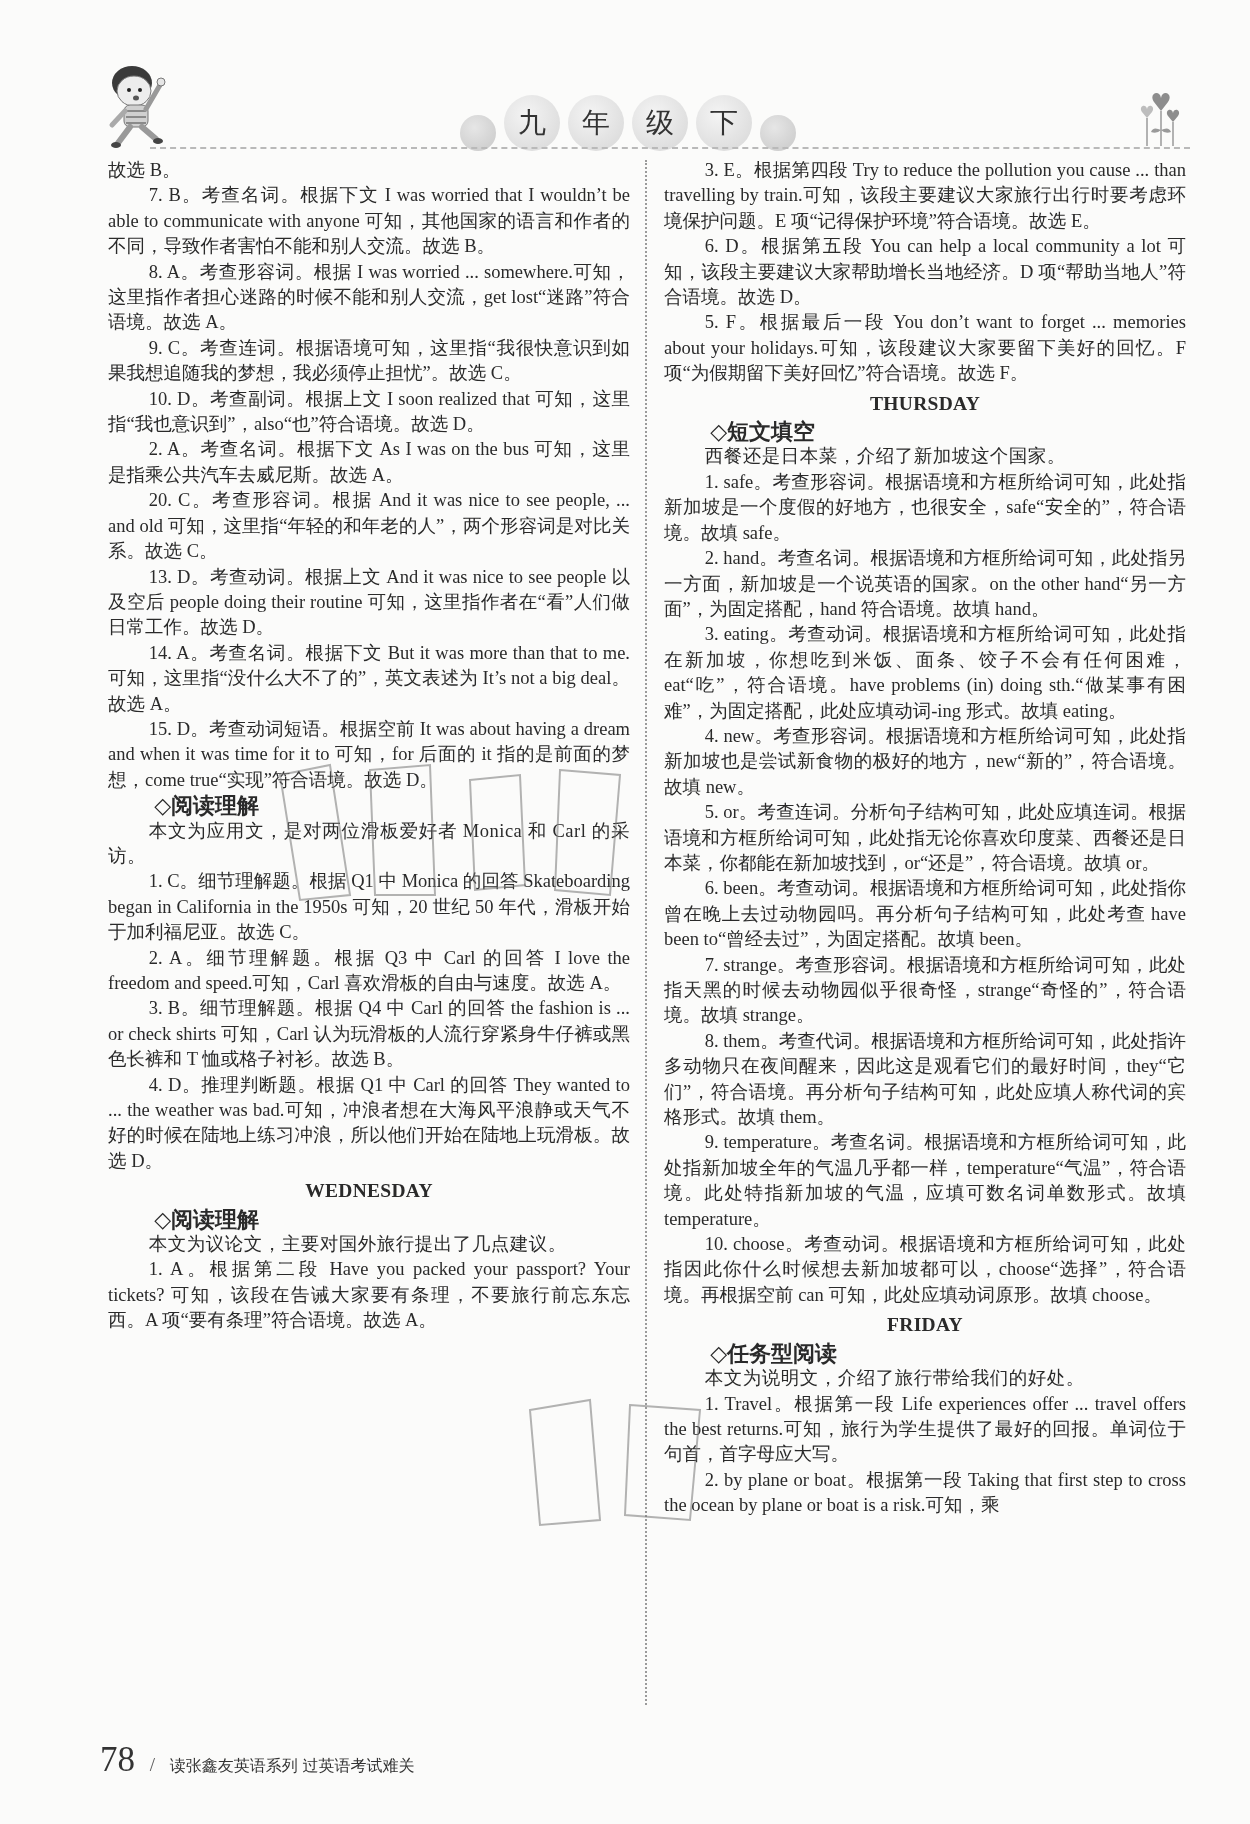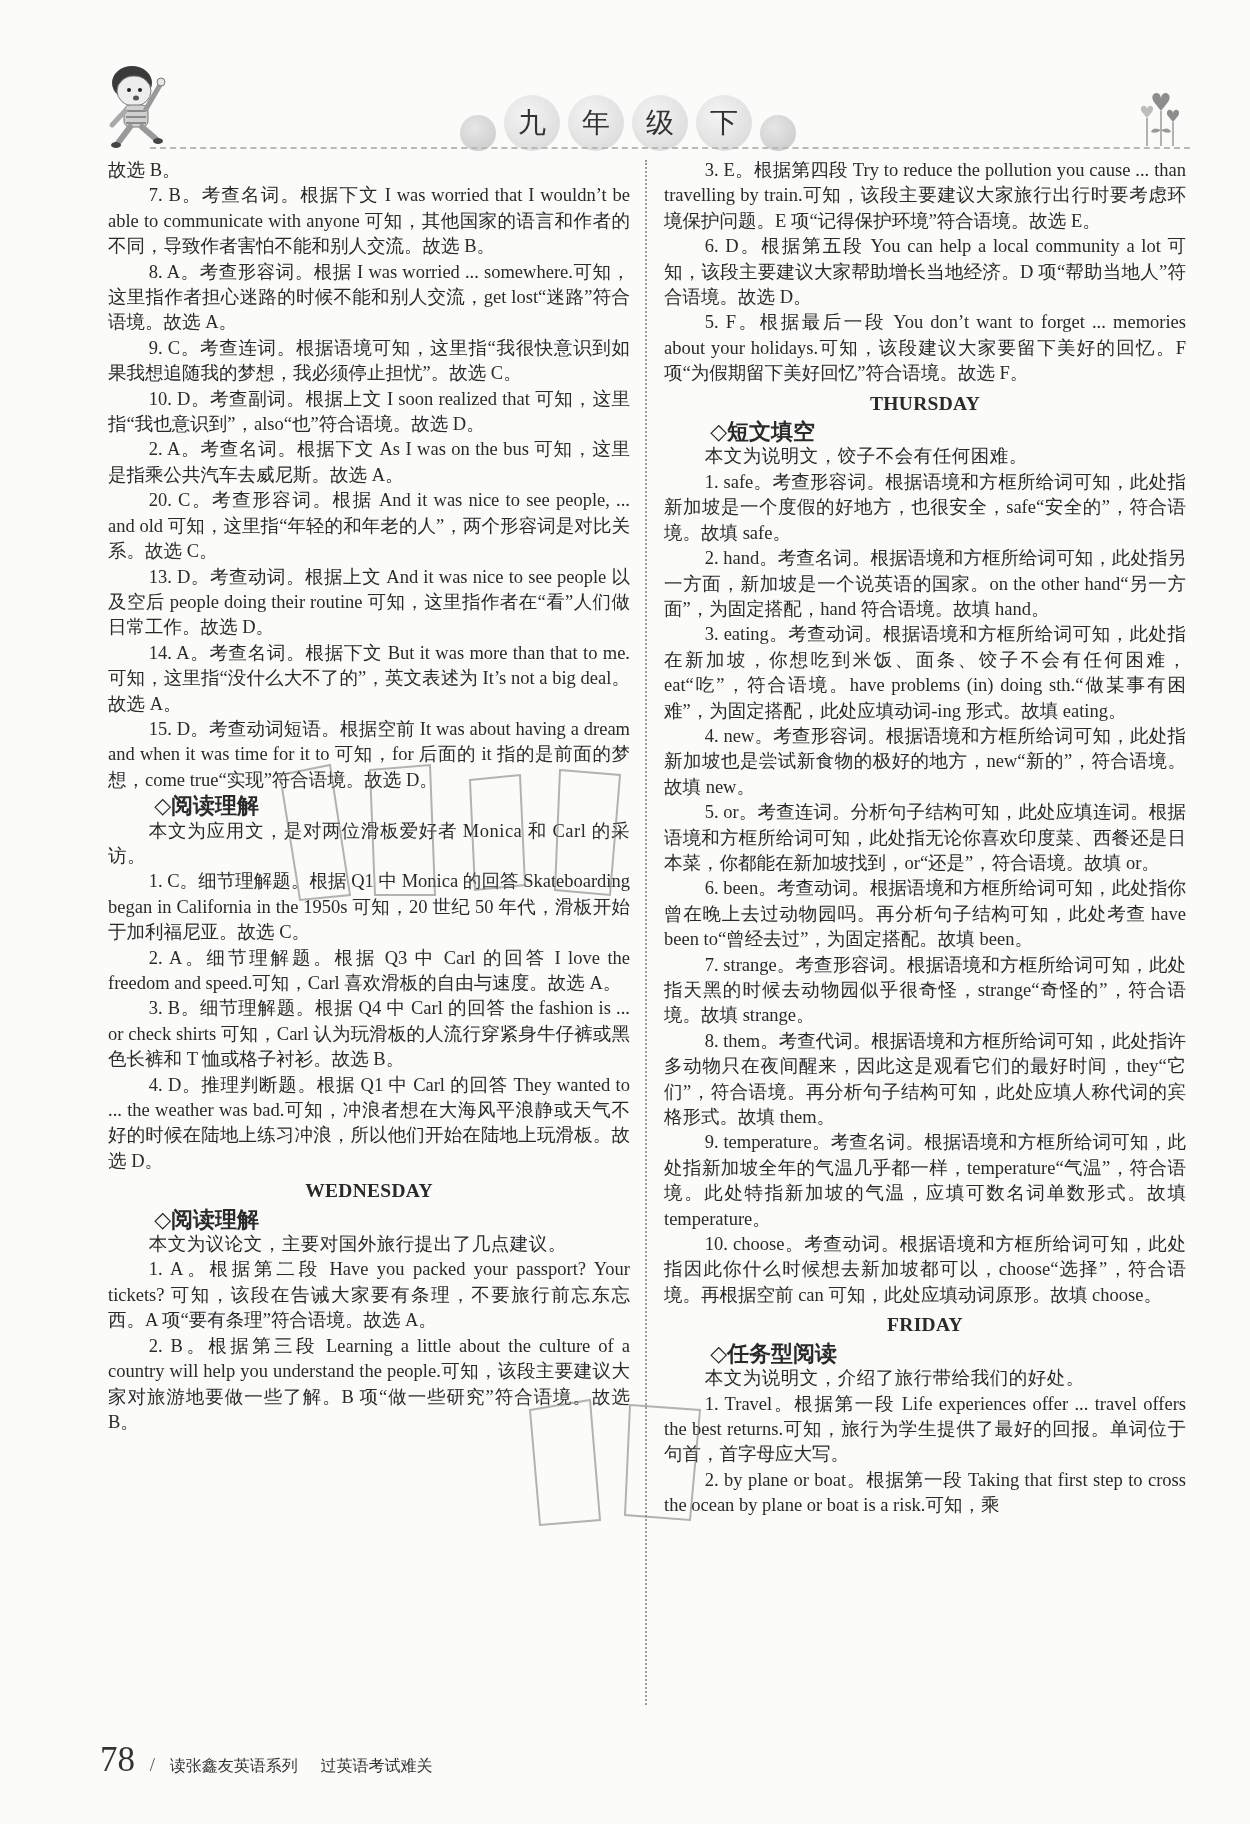--- a/index.html
+++ b/index.html
@@ -26,21 +26,21 @@
   .item { text-indent: 2.2em; }
   .cont { text-indent: 0; }
   .day { text-align: center; font-weight: bold; font-size: 19.5px; margin: 4px 0 3px; letter-spacing: 0.3px; }
   .section { font-family: "DejaVu Sans", sans-serif; font-weight: bold; font-size: 22px; padding-left: 2.1em; }
   .intro { text-indent: 2.2em; letter-spacing: 0.5px; }
   
   .footer { position: absolute; left: 100px; top: 1740px; font-size: 19px; color: #333; }
   .footer .num { font-size: 35px; font-family: "Liberation Serif", serif; }
   .footer .slash { margin: 0 10px; color: #555; }
   .footer .series { font-family: "DejaVu Sans", sans-serif; font-size: 16px; }
-  .footer .tag { font-family: Liberation Sans, sans-serif; font-size: 16px; margin-left: 18px; }
+  .footer .tag { font-family: Liberation Sans, sans-serif; font-size: 16px; }
   
   .wm { position: absolute; pointer-events: none; opacity: 0.55; }
 </style>
 </head>
 <body>
 
 <div class="page">
 
   <div class="header">
     <svg class="kid" viewBox="0 0 80 95">
@@ -94,30 +94,29 @@
       <p class="section">◇阅读理解</p>
       <p class="intro">本文为应用文，是对两位滑板爱好者 Monica 和 Carl 的采访。</p>
       <p class="item">1. C。细节理解题。根据 Q1 中 Monica 的回答 Skateboarding began in California in the 1950s 可知，20 世纪 50 年代，滑板开始于加利福尼亚。故选 C。</p>
       <p class="item">2. A。细节理解题。根据 Q3 中 Carl 的回答 I love the freedom and speed.可知，Carl 喜欢滑板的自由与速度。故选 A。</p>
       <p class="item">3. B。细节理解题。根据 Q4 中 Carl 的回答 the fashion is ... or check shirts 可知，Carl 认为玩滑板的人流行穿紧身牛仔裤或黑色长裤和 T 恤或格子衬衫。故选 B。</p>
       <p class="item">4. D。推理判断题。根据 Q1 中 Carl 的回答 They wanted to ... the weather was bad.可知，冲浪者想在大海风平浪静或天气不好的时候在陆地上练习冲浪，所以他们开始在陆地上玩滑板。故选 D。</p>
       <p class="day">WEDNESDAY</p>
       <p class="section">◇阅读理解</p>
       <p class="intro">本文为议论文，主要对国外旅行提出了几点建议。</p>
       <p class="item">1. A。根据第二段 Have you packed your passport? Your tickets? 可知，该段在告诫大家要有条理，不要旅行前忘东忘西。A 项“要有条理”符合语境。故选 A。</p>
-      <p class="item">2. B。根据第三段 Learning a little about the culture of a country will help you understand the people.可知，该段主要建议大家对旅游地要做一些了解。B 项“做一些研究”符合语境。故选 B。</p>
     </div>
   <div class="divider"></div>
   <div class="col right" id="right-col">
       <p class="item">3. E。根据第四段 Try to reduce the pollution you cause ... than travelling by train.可知，该段主要建议大家旅行出行时要考虑环境保护问题。E 项“记得保护环境”符合语境。故选 E。</p>
       <p class="item">6. D。根据第五段 You can help a local community a lot 可知，该段主要建议大家帮助增长当地经济。D 项“帮助当地人”符合语境。故选 D。</p>
       <p class="item">5. F。根据最后一段 You don’t want to forget ... memories about your holidays.可知，该段建议大家要留下美好的回忆。F 项“为假期留下美好回忆”符合语境。故选 F。</p>
       <p class="day">THURSDAY</p>
       <p class="section">◇短文填空</p>
-      <p class="intro">本文为说明文，饺子不会有任何困难。</p>
+      <p class="intro">西餐还是日本菜，介绍了新加坡这个国家。</p>
       <p class="item">1. safe。考查形容词。根据语境和方框所给词可知，此处指新加坡是一个度假的好地方，也很安全，safe“安全的”，符合语境。故填 safe。</p>
       <p class="item">2. hand。考查名词。根据语境和方框所给词可知，此处指另一方面，新加坡是一个说英语的国家。on the other hand“另一方面”，为固定搭配，hand 符合语境。故填 hand。</p>
       <p class="item">3. eating。考查动词。根据语境和方框所给词可知，此处指在新加坡，你想吃到米饭、面条、饺子不会有任何困难，eat“吃”，符合语境。have problems (in) doing sth.“做某事有困难”，为固定搭配，此处应填动词-ing 形式。故填 eating。</p>
       <p class="item">4. new。考查形容词。根据语境和方框所给词可知，此处指新加坡也是尝试新食物的极好的地方，new“新的”，符合语境。故填 new。</p>
       <p class="item">5. or。考查连词。分析句子结构可知，此处应填连词。根据语境和方框所给词可知，此处指无论你喜欢印度菜、西餐还是日本菜，你都能在新加坡找到，or“还是”，符合语境。故填 or。</p>
       <p class="item">6. been。考查动词。根据语境和方框所给词可知，此处指你曾在晚上去过动物园吗。再分析句子结构可知，此处考查 have been to“曾经去过”，为固定搭配。故填 been。</p>
       <p class="item">7. strange。考查形容词。根据语境和方框所给词可知，此处指天黑的时候去动物园似乎很奇怪，strange“奇怪的”，符合语境。故填 strange。</p>
       <p class="item">8. them。考查代词。根据语境和方框所给词可知，此处指许多动物只在夜间醒来，因此这是观看它们的最好时间，they“它们”，符合语境。再分析句子结构可知，此处应填人称代词的宾格形式。故填 them。</p>
       <p class="item">9. temperature。考查名词。根据语境和方框所给词可知，此处指新加坡全年的气温几乎都一样，temperature“气温”，符合语境。此处特指新加坡的气温，应填可数名词单数形式。故填 temperature。</p>
       <p class="item">10. choose。考查动词。根据语境和方框所给词可知，此处指因此你什么时候想去新加坡都可以，choose“选择”，符合语境。再根据空前 can 可知，此处应填动词原形。故填 choose。</p>

